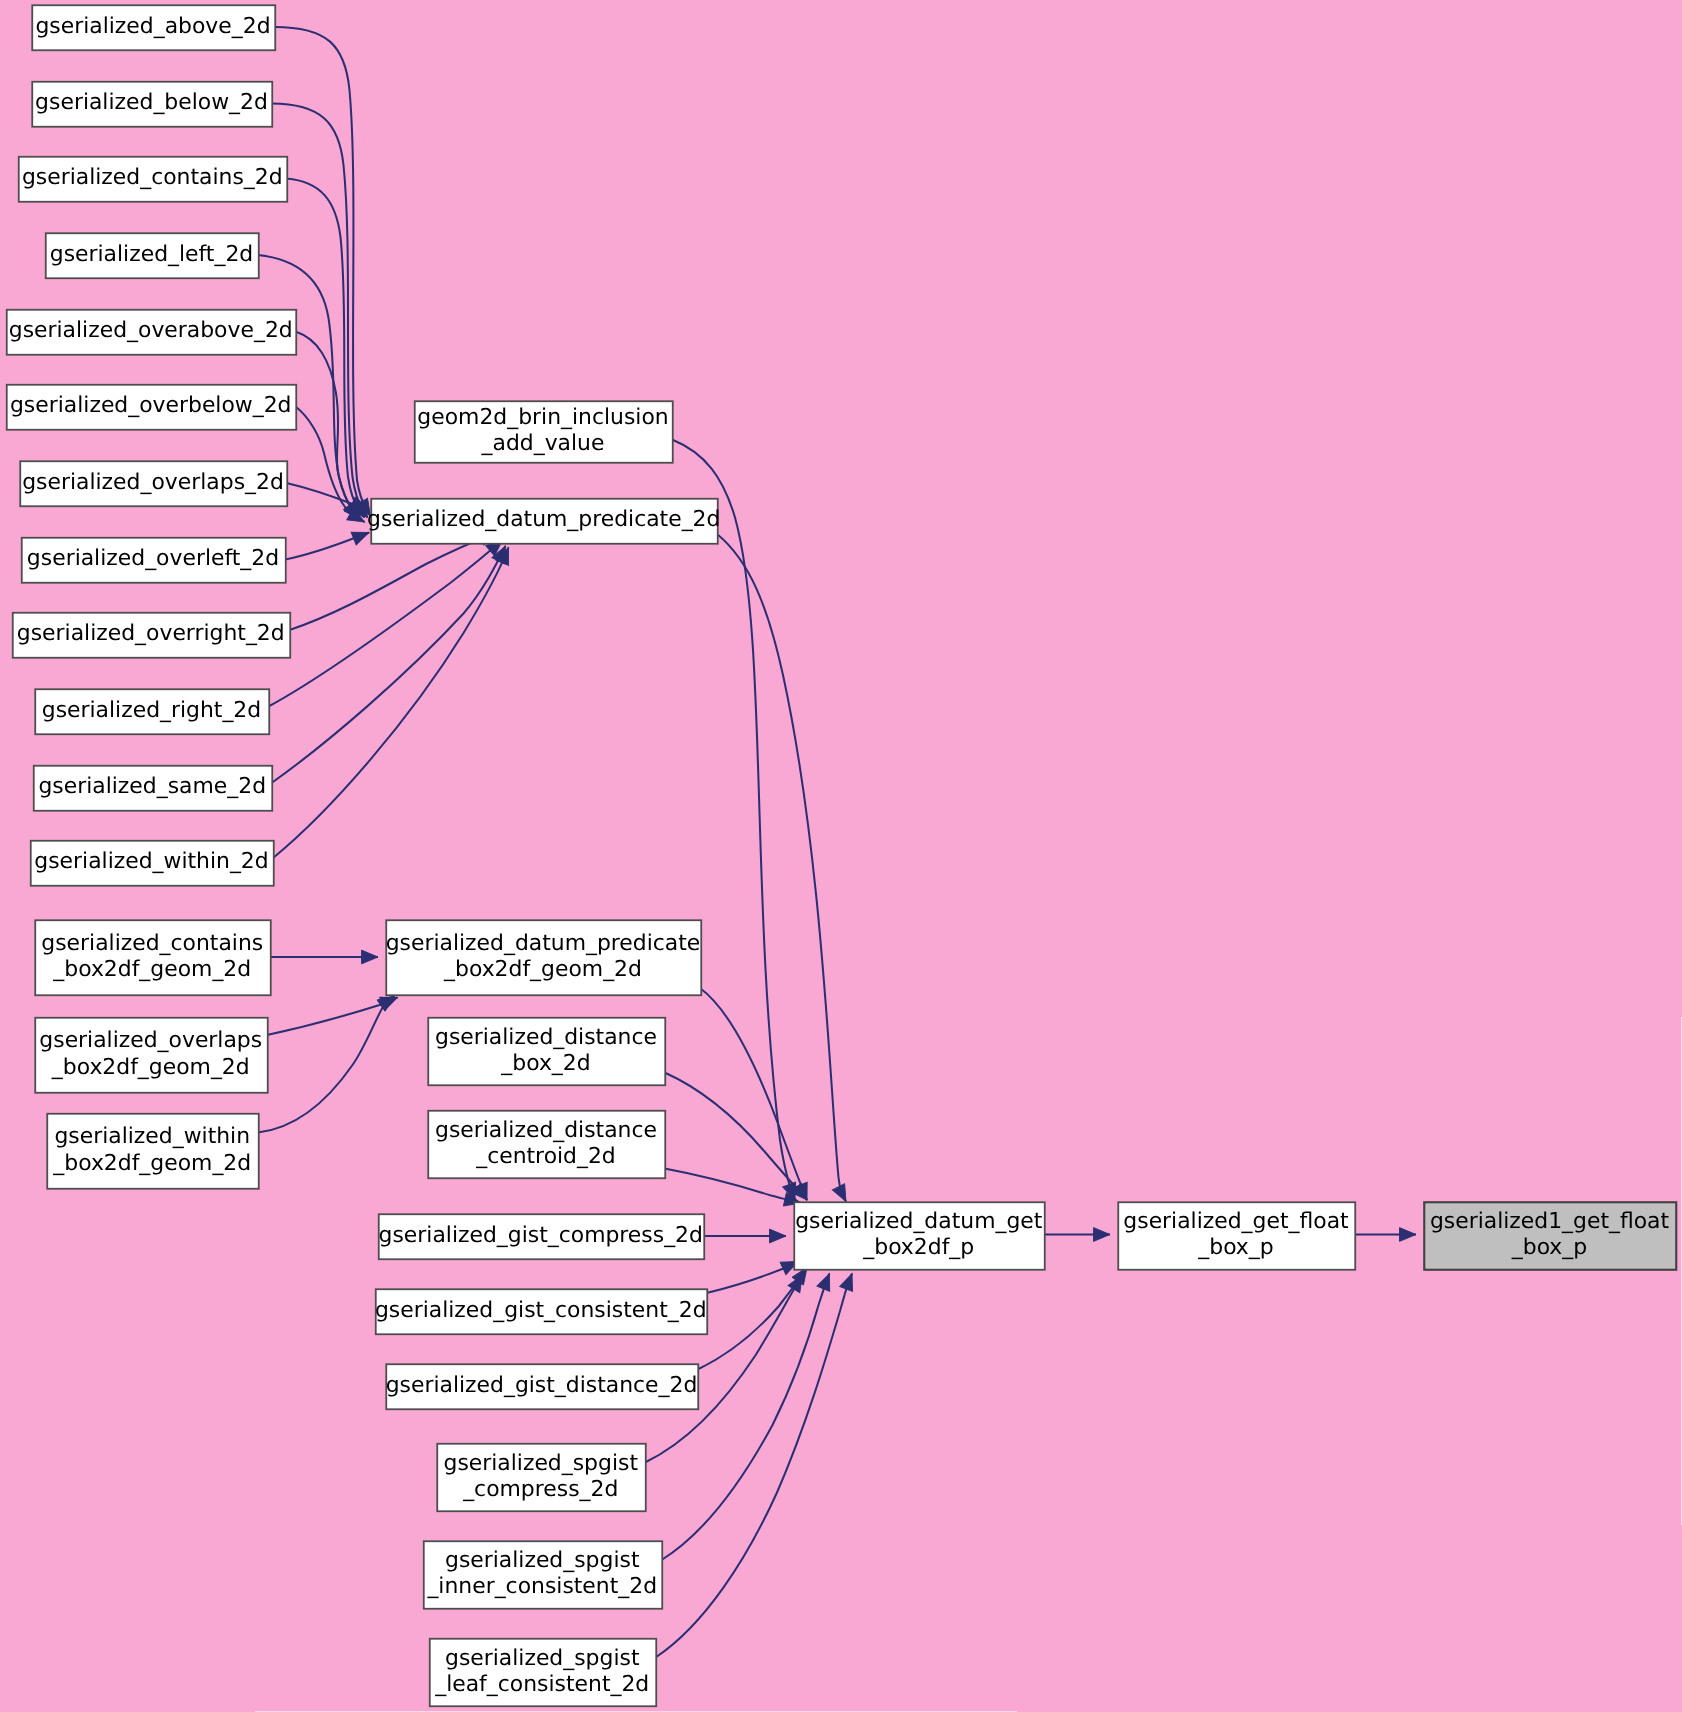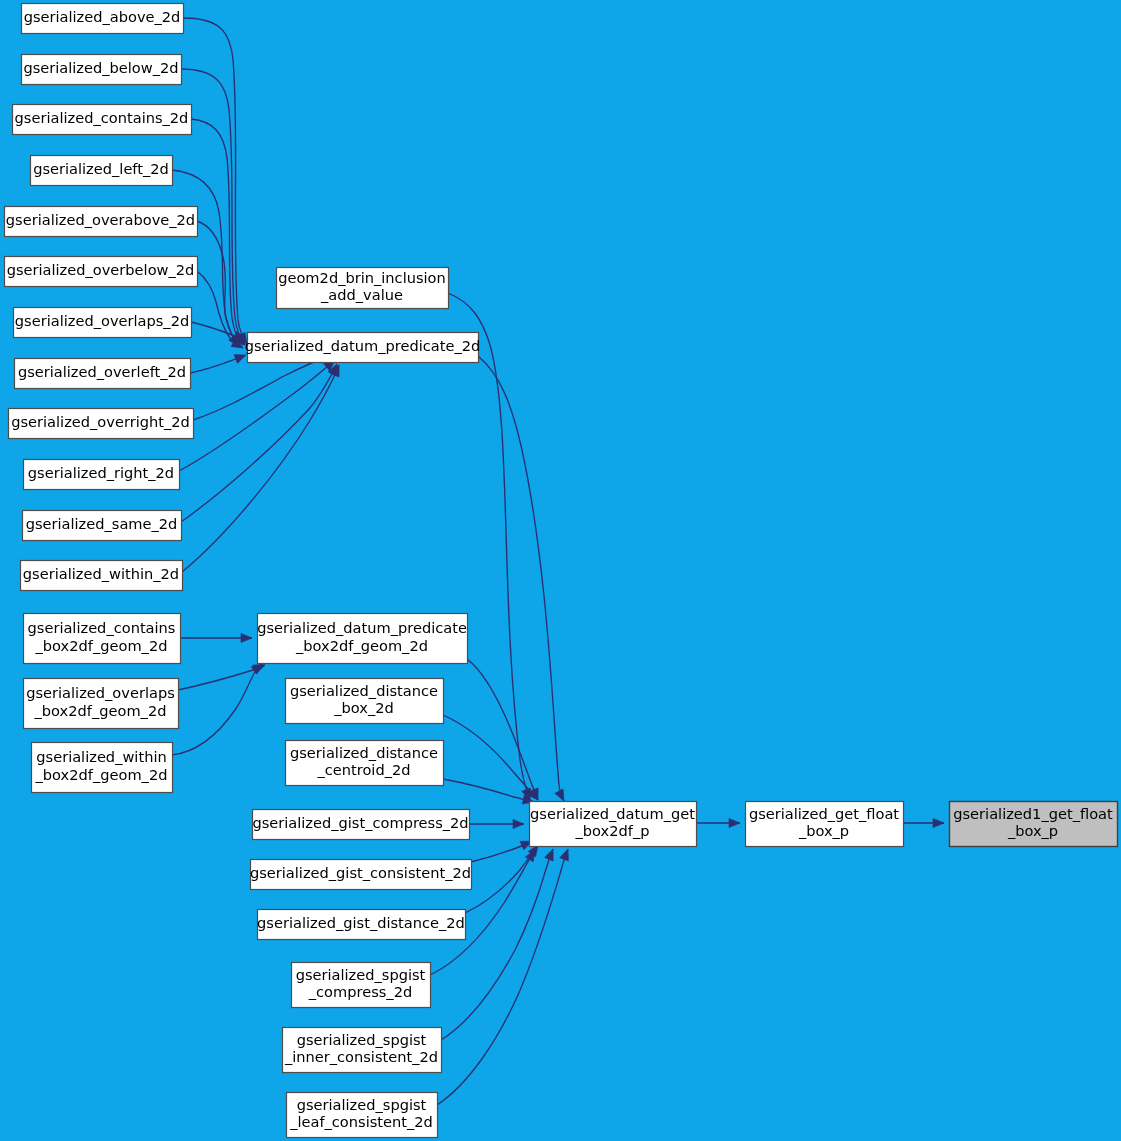--- a/index.html
+++ b/index.html
@@ -4,21 +4,21 @@
 <style>
   html, body {
     margin: 0;
     padding: 0;
     background: #ffffff;
   }
   #graph-root {
     position: relative;
     width: 1121px;
     height: 1141px;
-    background: #0ea5e9;
+    background: #f9a8d4;
     font-family: "DejaVu Sans", sans-serif;
     overflow: hidden;
   }
   svg#graph-svg {
     position: absolute;
     top: 0; left: 0;
     width: 1121px;
     height: 1141px;
   }
   .node-box {

